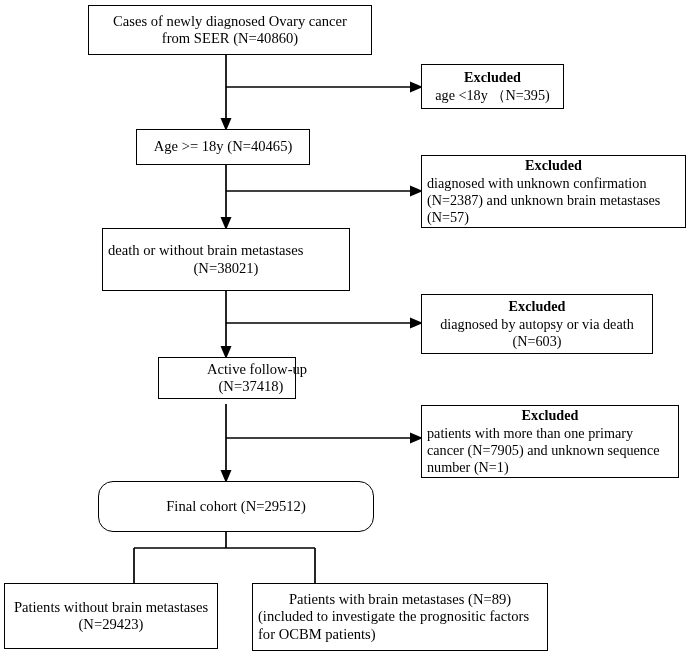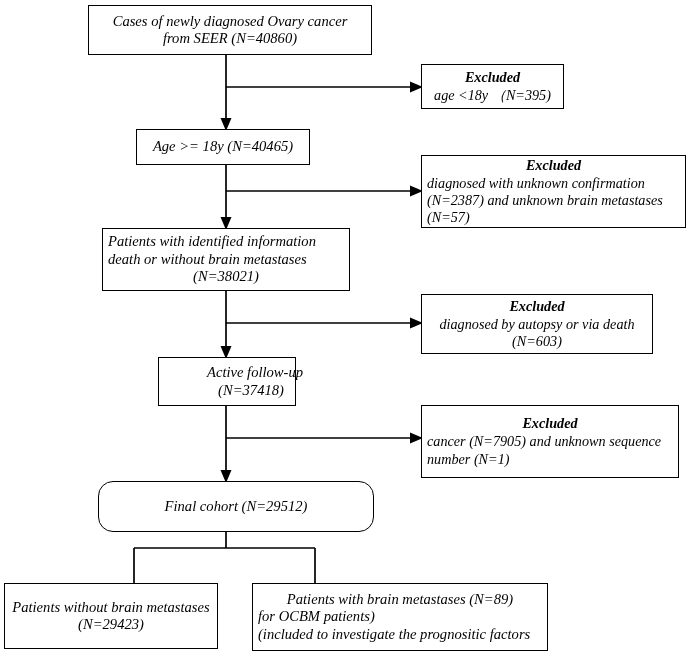--- a/index.html
+++ b/index.html
@@ -26,32 +26,31 @@
     position: absolute;
     border: 1.6px solid #000000;
     background: #ffffff;
     box-sizing: border-box;
     display: flex;
     flex-direction: column;
     justify-content: center;
     font-size: 14.6px;
     line-height: 1.2;
     z-index: 2;
-    font-style: italic;
   }
   .node .ln { display: block; white-space: nowrap; }
   .center { text-align: center; }
   .left   { text-align: left; padding-left: 5px; }
   .bold   { font-weight: bold; text-align: center; }
 
   
   #n-source   { left: 88px;  top: 5px;   width: 284px; height: 50px; }
   #n-age      { left: 136px; top: 129px; width: 174px; height: 36px; }
   #n-ident    { left: 102px; top: 228px; width: 248px; height: 63px; }
-  #n-active   { left: 158px; top: 357px; width: 138px; height: 49px; padding-left: 48px; }
+  #n-active   { left: 158px; top: 357px; width: 138px; height: 42px; padding-left: 48px; }
   #n-final    { left: 98px;  top: 481px; width: 276px; height: 51px; border-radius: 15px; }
   #n-nobm     { left: 4px;   top: 583px; width: 214px; height: 66px; }
   #n-bm       { left: 252px; top: 583px; width: 296px; height: 68px; }
 
   #x-age      { left: 421px; top: 64px;  width: 143px; height: 45px; }
   #x-unknown  { left: 421px; top: 155px; width: 265px; height: 73px; }
   #x-autopsy  { left: 421px; top: 294px; width: 232px; height: 60px; }
   #x-multi    { left: 421px; top: 405px; width: 258px; height: 73px; }
 
   .node.ex { font-size: 14.2px; }
@@ -112,43 +111,42 @@
   <div class="node" id="n-source">
     <span class="ln center">Cases of newly diagnosed Ovary cancer</span>
     <span class="ln center">from SEER (N=40860)</span>
   </div>
 
   <div class="node" id="n-age">
     <span class="ln center">Age &gt;= 18y (N=40465)</span>
   </div>
 
   <div class="node" id="n-ident">
-    <span class="ln left">Patients with identified information</span>
     <span class="ln left">death or without brain metastases</span>
     <span class="ln center">(N=38021)</span>
   </div>
 
   <div class="node" id="n-active">
     <span class="ln center">Active follow-up</span>
     <span class="ln center">(N=37418)</span>
   </div>
 
   <div class="node" id="n-final">
     <span class="ln center">Final cohort (N=29512)</span>
   </div>
 
   <div class="node" id="n-nobm">
     <span class="ln center">Patients without brain metastases</span>
     <span class="ln center">(N=29423)</span>
   </div>
 
   <div class="node" id="n-bm">
     <span class="ln center">Patients with brain metastases (N=89)</span>
+    <span class="ln left">(included to investigate the prognositic factors</span>
     <span class="ln left">for OCBM patients)</span>
-    <span class="ln left">(included to investigate the prognositic factors</span>
   </div>
 
   <div class="node ex" id="x-age">
     <span class="ln bold">Excluded</span>
     <span class="ln center">age &lt;18y  （N=395)</span>
   </div>
 
   <div class="node ex" id="x-unknown">
     <span class="ln bold">Excluded</span>
     <span class="ln left">diagnosed with unknown  confirmation</span>
@@ -157,17 +155,18 @@
   </div>
 
   <div class="node ex" id="x-autopsy">
     <span class="ln bold">Excluded</span>
     <span class="ln center">diagnosed by autopsy or via death</span>
     <span class="ln center">(N=603)</span>
   </div>
 
   <div class="node ex" id="x-multi">
     <span class="ln bold">Excluded</span>
+    <span class="ln left">patients with more than one primary</span>
     <span class="ln left">cancer (N=7905) and unknown sequence</span>
     <span class="ln left">number (N=1)</span>
   </div>
 
 </div>
 
 </body></html>

